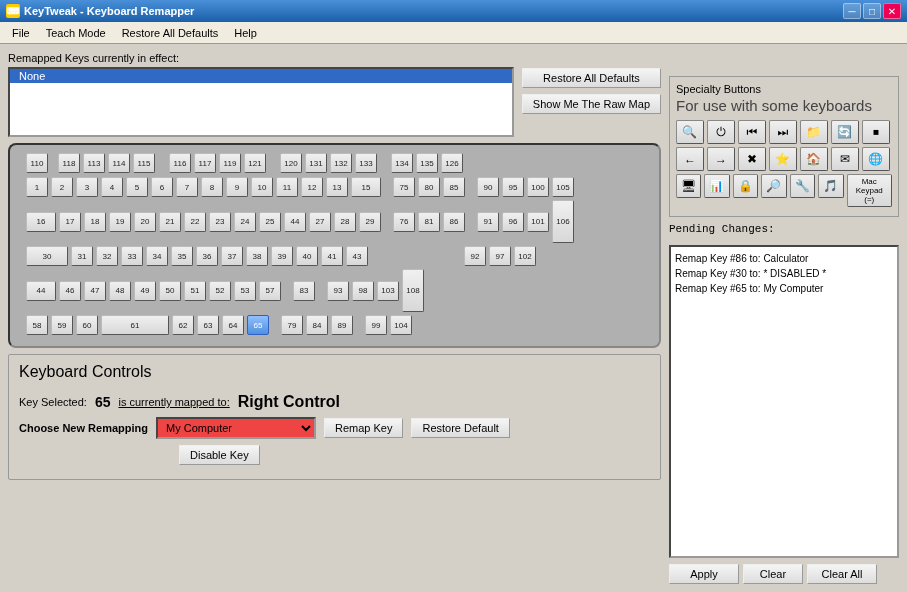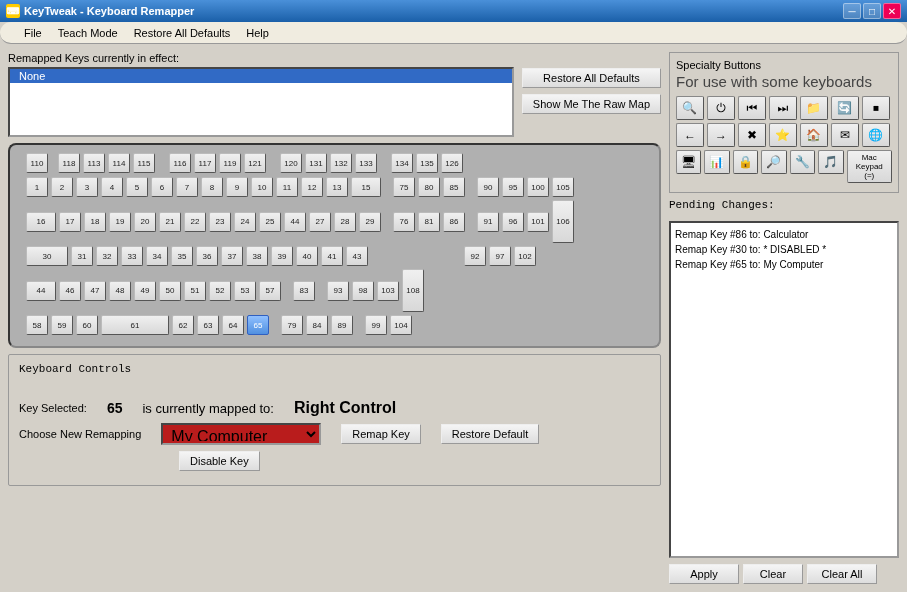--- a/index.html
+++ b/index.html
@@ -54,22 +54,21 @@
     .tb-btn.close { background: #e05; }
     .tb-btn.minimize, .tb-btn.maximize { background: rgba(255,255,255,0.2); }
 
     
     .menu-bar {
       background: #f0ece0;
       border-bottom: 1px solid #999;
       display: flex;
       align-items: center;
       height: 22px;
-      padding: 0 16px;
-      border-radius: 11px;
+      padding: 0 4px;
     }
     .menu-item {
       padding: 2px 8px;
       cursor: pointer;
       border-radius: 2px;
       font-size: 11px;
     }
 
     
     .main {
@@ -179,58 +178,58 @@
     .key.gap { background: transparent; border: none; min-width: 10px; cursor: default; }
 
     
     .kb-controls {
       background: #d4d0c8;
       border: 1px solid #999;
       padding: 8px 10px;
       border-radius: 2px;
     }
     .kb-controls-title {
-      font-size: 11px;
+      font-size: 16px;
       font-weight: normal;
-      margin-bottom: 24px;
+      margin-bottom: 12px;
       color: #000;
-      font-family: Liberation Mono, monospace;
     }
     .kb-controls-row {
       display: flex;
       align-items: center;
-      gap: 20px;
+      gap: 8px;
       margin-bottom: 6px;
     }
     .key-selected-label { font-size: 11px; }
     .key-number { font-size: 14px; font-weight: bold; }
-    .mapped-to-label { font-size: 13px; }
+    .mapped-to-label { font-size: 11px; text-decoration: underline; }
     .mapped-to-value { font-size: 16px; font-weight: bold; }
 
     .dropdown-container {
       display: flex;
       align-items: center;
       gap: 6px;
     }
-    .dropdown-label { font-size: 11px; }
+    .dropdown-label { font-size: 11px; font-weight: bold; }
     select {
-      background: #b91c1c;
+      background: #ef4444;
       border: 2px inset #999;
       padding: 2px 4px;
-      font-size: 16px;
+      font-size: 11px;
       width: 160px;
       height: 22px;
     }
 
     
     .right-panel {
       width: 230px;
       display: flex;
       flex-direction: column;
       gap: 6px;
+      margin-top: 24px;
     }
 
     .specialty-box {
       background: #d4d0c8;
       border: 1px solid #999;
       padding: 6px;
     }
     .specialty-title {
       font-size: 11px;
       margin-bottom: 2px;

